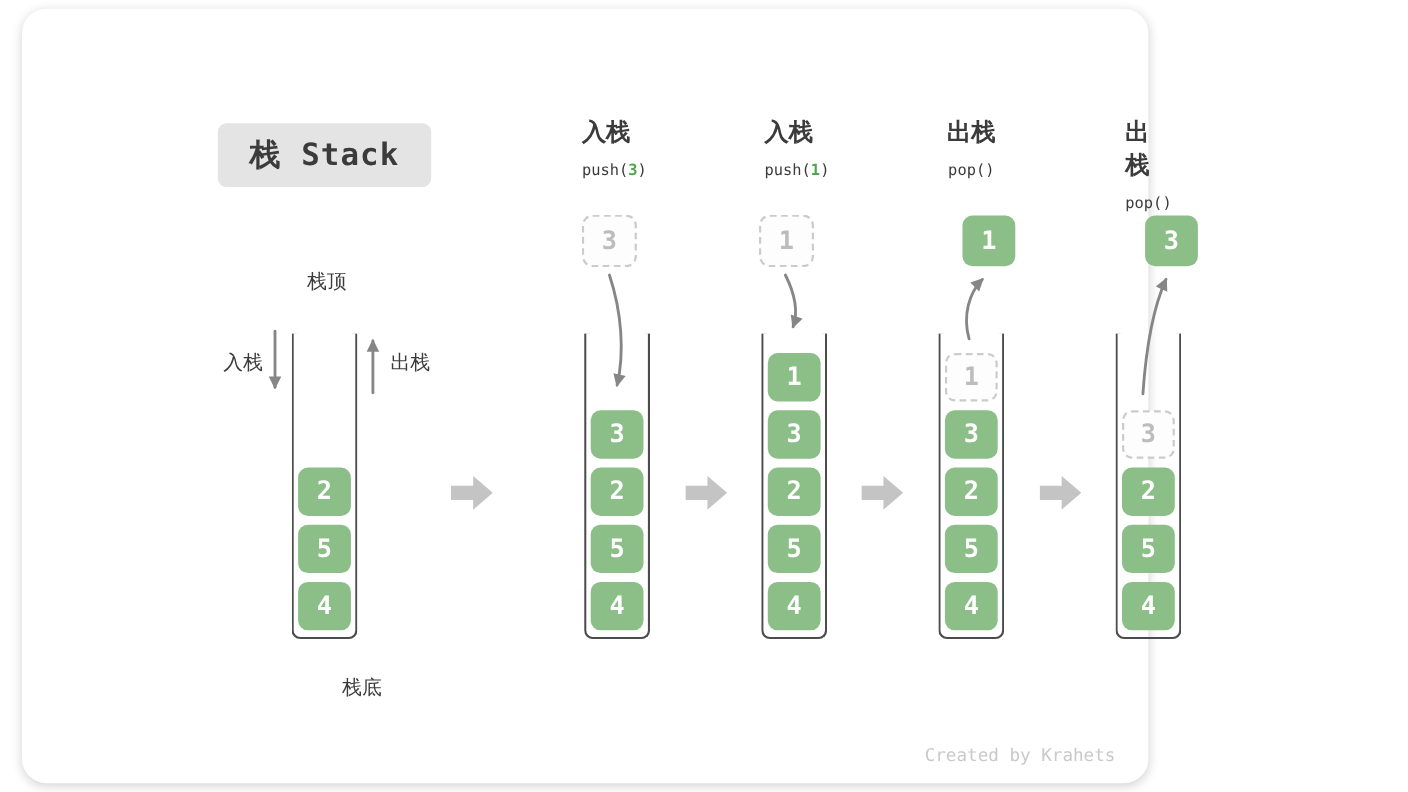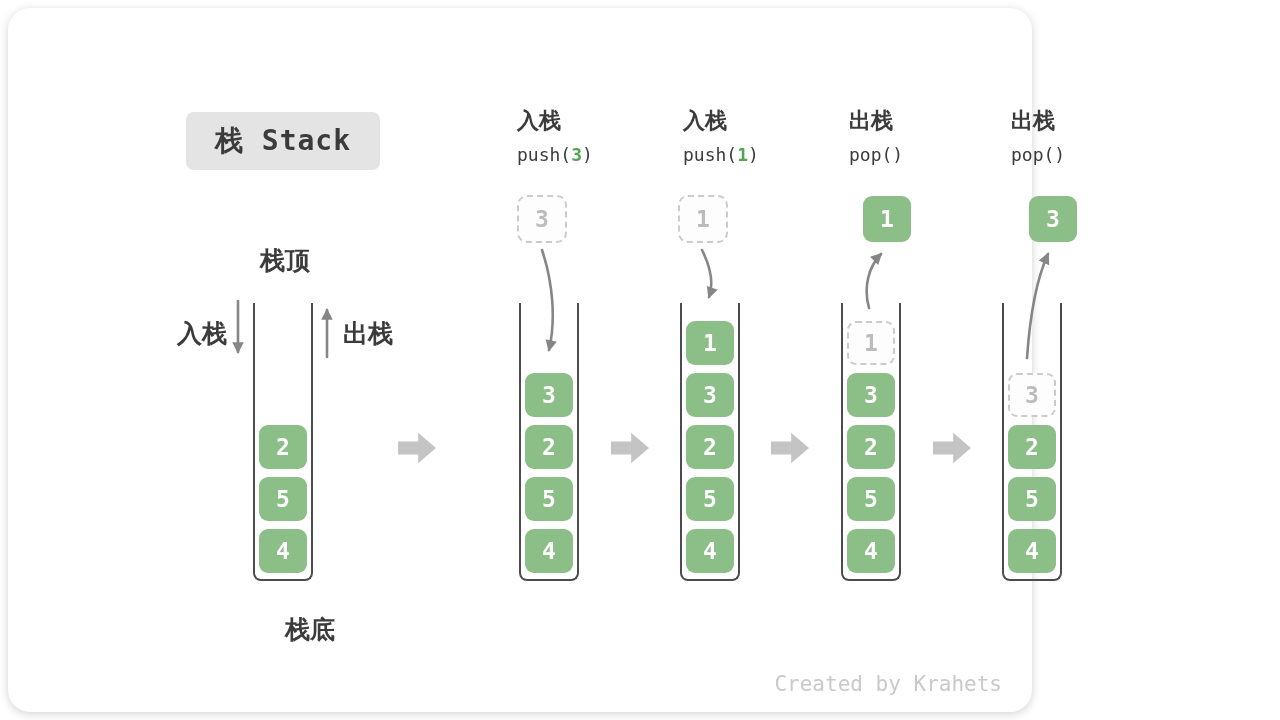--- a/index.html
+++ b/index.html
@@ -10,35 +10,35 @@
     --dark-text:#3b3b3b;
     --ghost-border:#cbcbcb;
     --ghost-text:#bcbcbc;
     --title-bg:#e4e4e4;
     --wall-gray:#4c4c4c;
     --watermark-gray:#c9c9c9;
   }
   *{margin:0;padding:0;box-sizing:border-box;}
   html,body{width:1280px;height:720px;background:#ffffff;overflow:hidden;
     font-family:"DejaVu Sans","Liberation Sans",sans-serif;}
-  .stage{position:relative;width:1040px;height:720px;}
+  .stage{position:relative;width:1040px;height:720px;margin-left:12px;}
   .card{position:absolute;left:8px;top:8px;right:8px;bottom:8px;background:#ffffff;
     border-radius:22px;box-shadow:0 2px 10px rgba(0,0,0,0.18);}
   .title-box{position:absolute;left:186px;top:112px;width:194px;height:58px;
     background:var(--title-bg);border-radius:8px;display:flex;align-items:center;justify-content:center;
     font-family:"DejaVu Sans Mono","Liberation Mono",monospace;font-size:28px;font-weight:bold;
     color:var(--dark-text);letter-spacing:1px;}
-  .side-label{position:absolute;font-size:25px;font-weight:bold;color:var(--dark-text);}
+  .side-label{position:absolute;font-size:18px;font-weight:normal;color:var(--dark-text);}
   .lbl-top{left:235px;top:244px;width:100px;text-align:center;}
   .lbl-bottom{left:235px;top:613px;width:100px;text-align:right;}
   .lbl-push{left:140px;top:317px;width:87px;text-align:right;}
   .lbl-pop{left:343px;top:317px;width:87px;text-align:left;}
   .op{position:absolute;top:106px;}
   .op-kind{font-size:22px;font-weight:bold;color:var(--dark-text);line-height:30px;}
-  .op-code{font-family:"DejaVu Sans Mono","Liberation Mono",monospace;font-size:18px;
+  .op-code{font-family:"DejaVu Sans Mono","Liberation Mono",monospace;font-size:14px;
     color:var(--dark-text);line-height:34px;margin-top:2px;text-align:center;}
   .op-code .arg{color:var(--code-green);font-weight:bold;}
   .container{position:absolute;top:303px;width:60px;height:278px;
     border-left:2px solid var(--wall-gray);border-right:2px solid var(--wall-gray);
     border-bottom:2px solid var(--wall-gray);border-radius:0 0 8px 8px;
     display:flex;flex-direction:column;justify-content:flex-end;align-items:center;
     gap:8px;padding-bottom:6px;}
   .cell{width:48px;height:44px;border-radius:9px;background:var(--cell-green);
     display:flex;align-items:center;justify-content:center;flex:0 0 auto;
     font-family:"DejaVu Sans Mono","Liberation Mono",monospace;font-size:23px;font-weight:bold;color:#ffffff;}
@@ -48,21 +48,21 @@
   .fcell.dashed{top:195px;width:50px;height:48px;border:2px dashed var(--ghost-border);
     border-radius:10px;background:#fdfdfd;color:var(--ghost-text);}
   .fcell.solid{top:196px;width:48px;height:46px;border-radius:9px;
     background:var(--cell-green);color:#ffffff;}
   .barrow{position:absolute;top:431px;width:38px;height:34px;background:var(--block-arrow-gray);
     clip-path:polygon(0% 31%,53% 31%,53% 5%,100% 50%,53% 95%,53% 69%,0% 69%);}
   .overlay{position:absolute;left:0;top:0;width:1280px;height:720px;pointer-events:none;}
   .curve{fill:none;stroke:var(--line-gray);stroke-width:2.6;stroke-linecap:round;}
   .ah-fill{fill:var(--line-gray);}
   .watermark{position:absolute;right:38px;bottom:24px;
-    font-family:"DejaVu Sans Mono","Liberation Mono",monospace;font-size:21px;color:var(--watermark-gray);}
+    font-family:"DejaVu Sans Mono","Liberation Mono",monospace;font-size:16px;color:var(--watermark-gray);}
 </style>
 </head>
 <body>
 
 <div class="stage">
   <div class="card"></div>
 
   <div class="title-box">栈 Stack</div>
 
   <div class="side-label lbl-top">栈顶</div>

